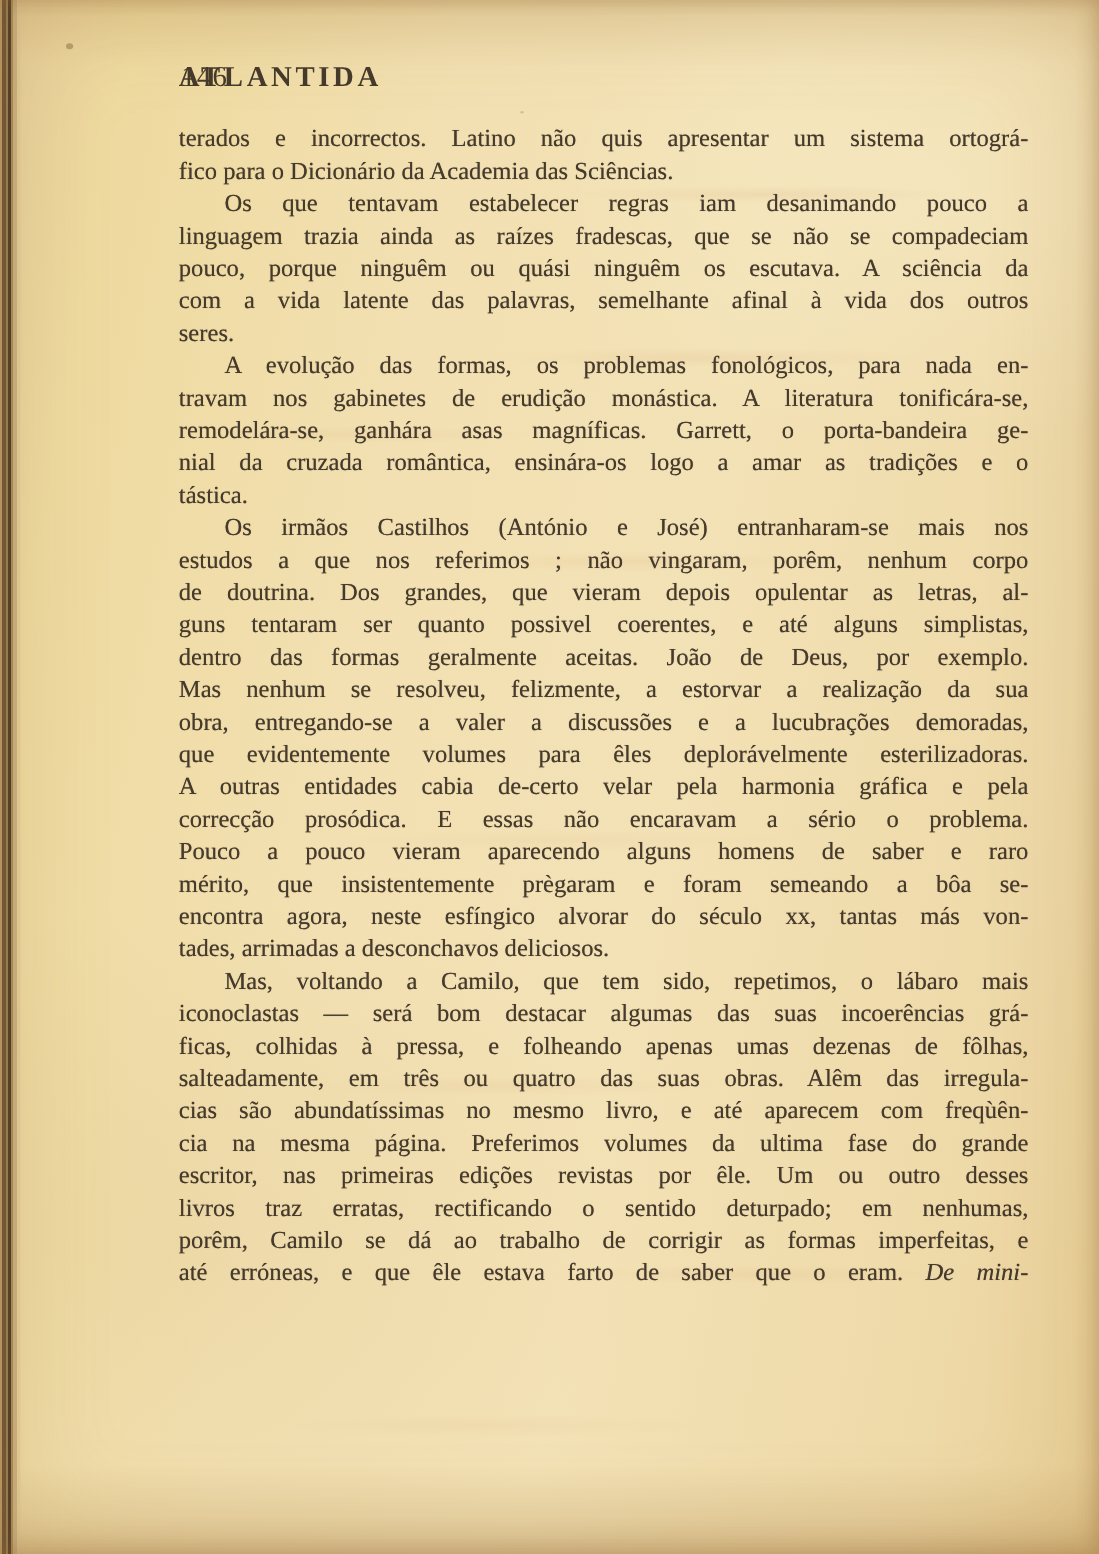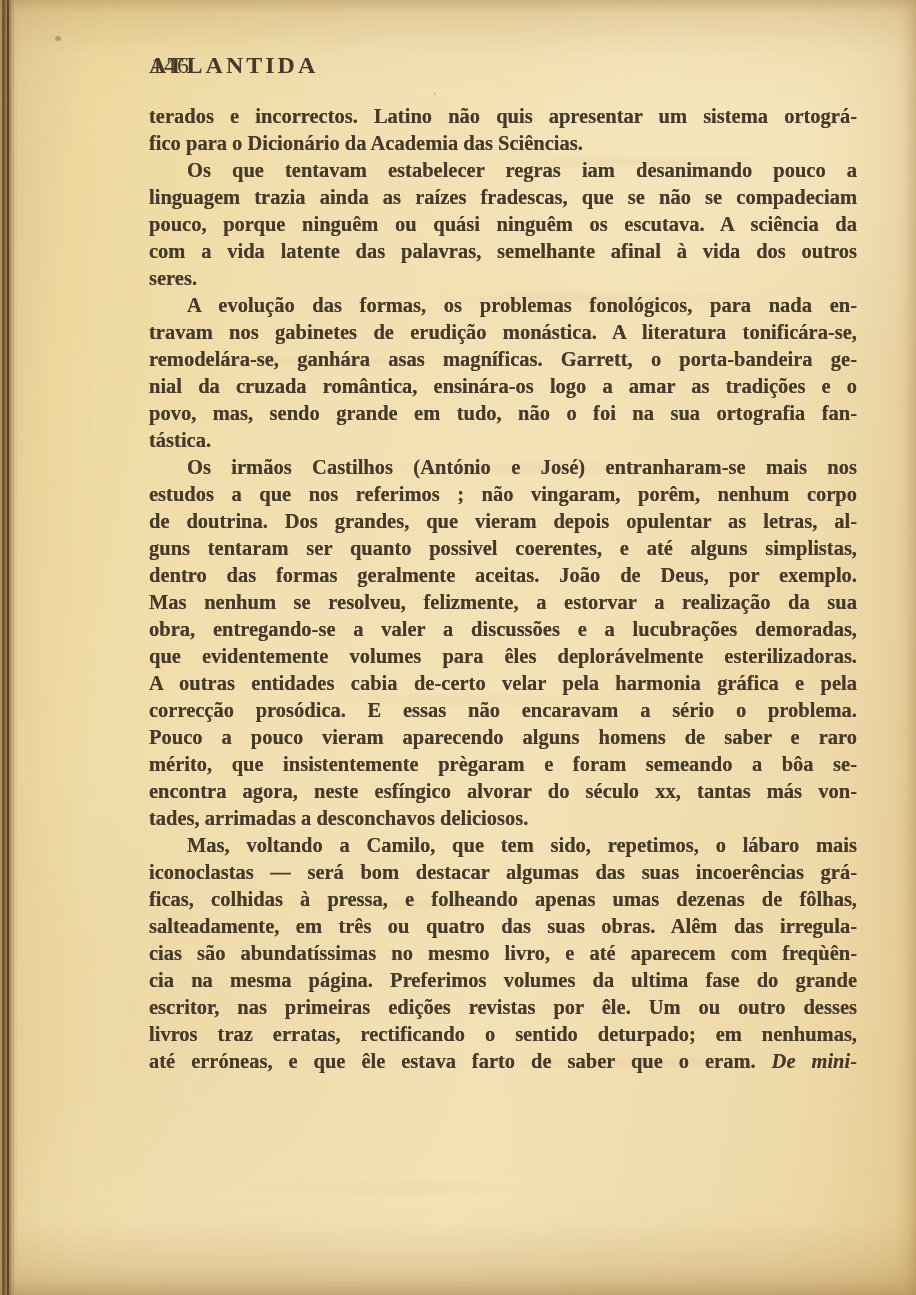--- a/index.html
+++ b/index.html
@@ -65,21 +65,20 @@
   }
   .text-block{
     position:absolute;top:103px;left:149px;width:708px;
     font-size:20.5px;line-height:27px;
     text-shadow:0 0 .6px rgba(66,54,40,.65);
   }
   .line{
     text-align:justify;
     text-align-last:justify;
     white-space:normal;
-    font-weight:bold;
   }
   .line.last{text-align-last:left;}
   .line.indent{text-indent:38px;}
   .italic{font-style:italic;}
 </style>
 </head>
 <body>
 
 <div class="page">
   <div class="artifacts"></div>
@@ -96,21 +95,20 @@
       <div class="line last">fico para o Dicionário da Academia das Sciências.</div>
       <div class="line indent">Os que tentavam estabelecer regras iam desanimando pouco a</div>
       <div class="line">linguagem trazia ainda as raízes fradescas, que se não se compadeciam</div>
       <div class="line">pouco, porque ninguêm ou quási ninguêm os escutava. A sciência da</div>
       <div class="line">com a vida latente das palavras, semelhante afinal à vida dos outros</div>
       <div class="line last">seres.</div>
       <div class="line indent">A evolução das formas, os problemas fonológicos, para nada en-</div>
       <div class="line">travam nos gabinetes de erudição monástica. A literatura tonificára-se,</div>
       <div class="line">remodelára-se, ganhára asas magníficas. Garrett, o porta-bandeira ge-</div>
       <div class="line">nial da cruzada romântica, ensinára-os logo a amar as tradições e o</div>
-      <div class="line">povo, mas, sendo grande em tudo, não o foi na sua ortografia fan-</div>
       <div class="line last">tástica.</div>
       <div class="line indent">Os irmãos Castilhos (António e José) entranharam-se mais nos</div>
       <div class="line">estudos a que nos referimos ; não vingaram, porêm, nenhum corpo</div>
       <div class="line">de doutrina. Dos grandes, que vieram depois opulentar as letras, al-</div>
       <div class="line">guns tentaram ser quanto possivel coerentes, e até alguns simplistas,</div>
       <div class="line">dentro das formas geralmente aceitas. João de Deus, por exemplo.</div>
       <div class="line">Mas nenhum se resolveu, felizmente, a estorvar a realização da sua</div>
       <div class="line">obra, entregando-se a valer a discussões e a lucubrações demoradas,</div>
       <div class="line">que evidentemente volumes para êles deplorávelmente esterilizadoras.</div>
       <div class="line">A outras entidades cabia de-certo velar pela harmonia gráfica e pela</div>
@@ -120,17 +118,18 @@
       <div class="line">encontra agora, neste esfíngico alvorar do século xx, tantas más von-</div>
       <div class="line last">tades, arrimadas a desconchavos deliciosos.</div>
       <div class="line indent">Mas, voltando a Camilo, que tem sido, repetimos, o lábaro mais</div>
       <div class="line">iconoclastas — será bom destacar algumas das suas incoerências grá-</div>
       <div class="line">ficas, colhidas à pressa, e folheando apenas umas dezenas de fôlhas,</div>
       <div class="line">salteadamente, em três ou quatro das suas obras. Alêm das irregula-</div>
       <div class="line">cias são abundatíssimas no mesmo livro, e até aparecem com freqùên-</div>
       <div class="line">cia na mesma página. Preferimos volumes da ultima fase do grande</div>
       <div class="line">escritor, nas primeiras edições revistas por êle.  Um ou outro desses</div>
       <div class="line">livros traz erratas, rectificando o sentido deturpado; em nenhumas,</div>
+      <div class="line">porêm, Camilo se dá ao trabalho de corrigir as formas imperfeitas, e</div>
       <div class="line"><span>até erróneas, e que êle estava farto de saber que o eram. </span><span class="italic">De mini-</span></div>
     </main>
 
   <div class="vignette"></div>
 </div>
 
 </body></html>

